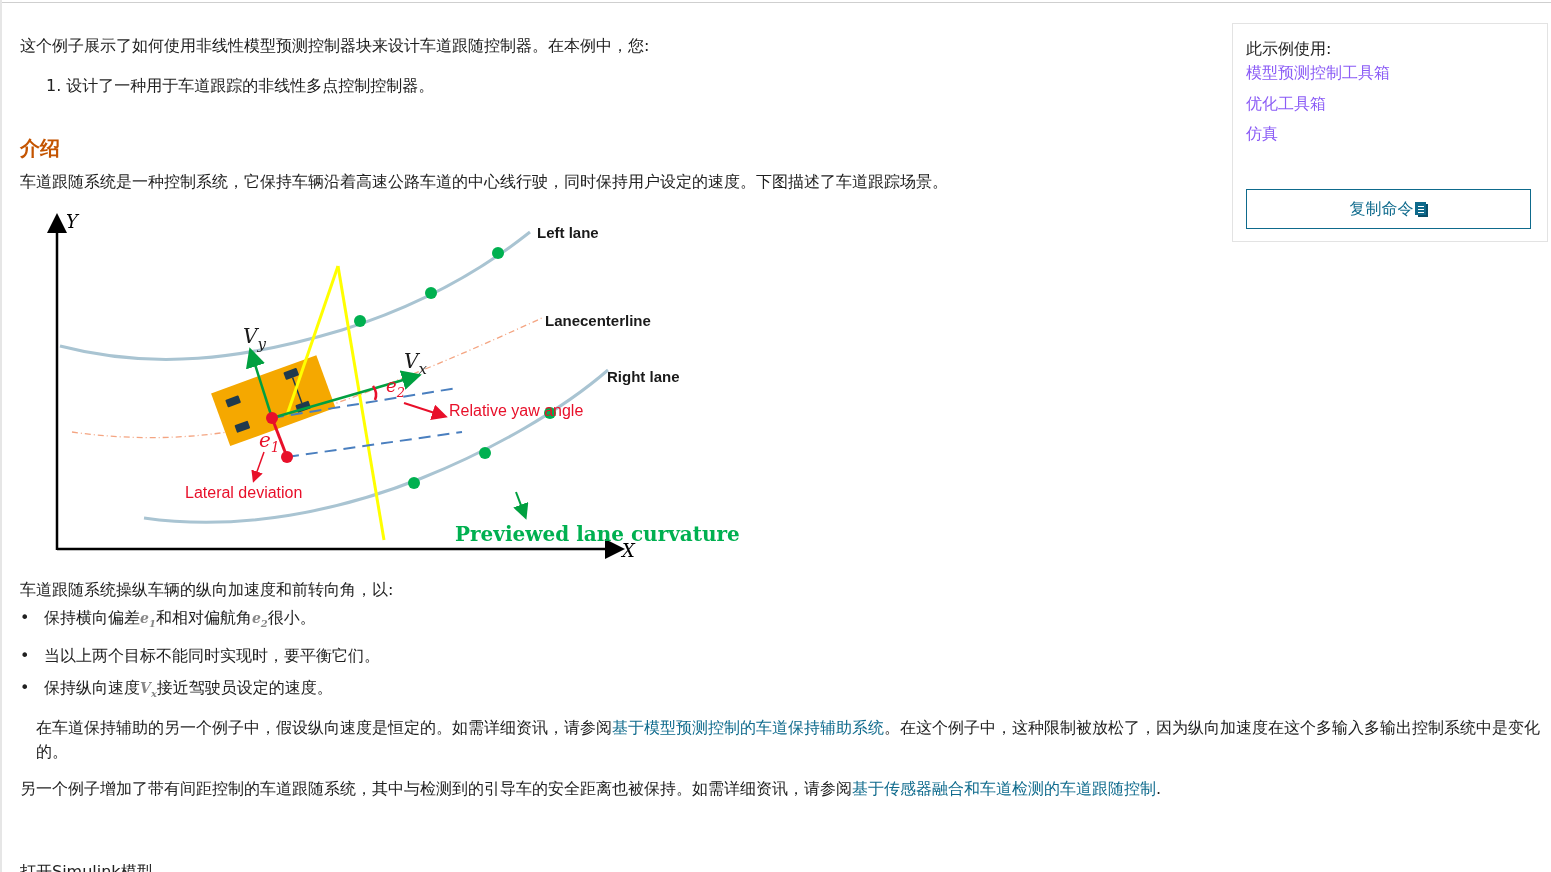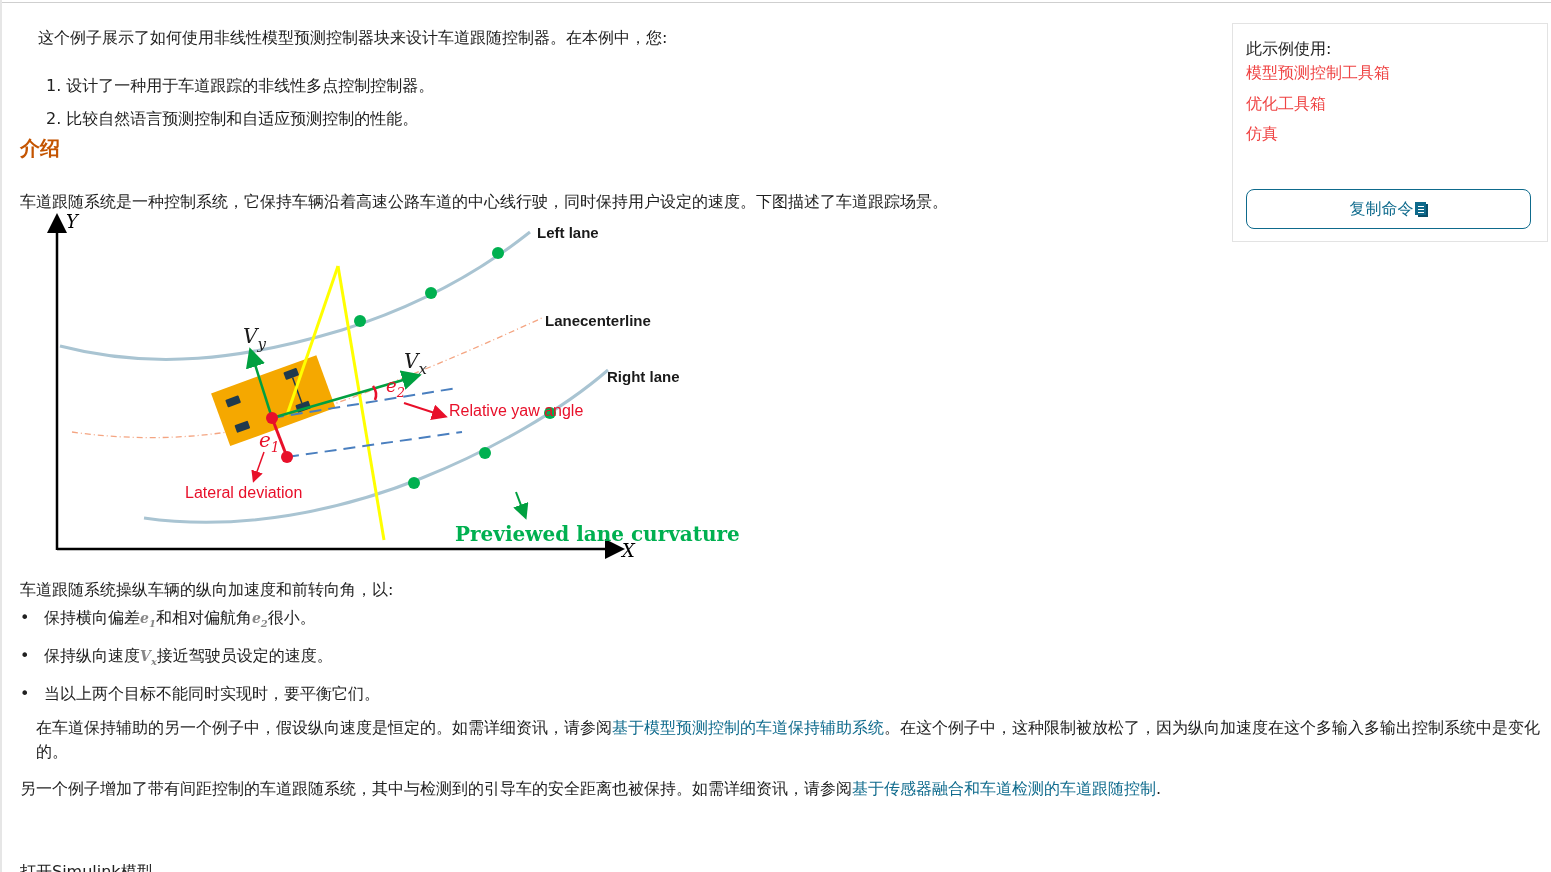--- a/index.html
+++ b/index.html
@@ -5,67 +5,66 @@
     html, body { margin: 0; padding: 0; background: #ffffff; }
     body {
       width: 1551px; height: 872px; overflow: hidden; position: relative;
       font-family: "DejaVu Sans", "Liberation Sans", sans-serif;
       color: #212121; font-size: 16px;
     }
     .page-frame-left { position: absolute; left: 0; top: 0; width: 2px; height: 872px; background: #e6e6e6; }
     .page-frame-top { position: absolute; left: 2px; top: 2px; width: 1549px; height: 1px; background: #cfcfcf; }
     .main { position: absolute; left: 20px; top: 22px; width: 1520px; }
     p { margin: 0; line-height: 24px; font-size: 16px; }
-    .intro { position: absolute; top: 4px; left: 0; width: 1200px; margin-left: 18px; }
+    .intro { position: absolute; top: 12px; left: 0; width: 1200px; }
     ol.steps { position: absolute; top: 36px; left: 10px; margin: 16px; padding: 0; list-style: none; }
     ol.steps li { line-height: 24px; margin-bottom: 9px; font-size: 16px; }
     h3 { margin: 0; color: #c45400; font-size: 20px; font-weight: bold; line-height: 24px; }
     .h-intro { position: absolute; top: 114px; left: 0; }
-    .p-lane { position: absolute; top: 148px; left: 0; width: 1200px; margin-top: 20px; }
+    .p-lane { position: absolute; top: 148px; left: 0; width: 1200px; }
     .figure { position: absolute; left: 22px; top: 188px; width: 700px; height: 350px; }
     .p-manip { position: absolute; top: 556px; left: 0; }
     ul.goals { position: absolute; top: 584px; left: 0; margin: 0; padding: 0; list-style: none; }
     ul.goals li { position: relative; padding-left: 24px; line-height: 24px; margin-bottom: 8px; font-size: 16px; }
     ul.goals li::before { content: "\2022"; position: absolute; left: 0; top: 0; color: #212121; }
     .math { font-family: "DejaVu Serif", "Liberation Serif", serif; font-style: italic; color: #888; font-weight: bold; font-size: 14px; }
     .math sub { font-size: 10px; }
     .p-other1 { position: absolute; top: 694px; left: 0; width: 1520px; margin-left: 16px; }
     .p-other2 { position: absolute; top: 755px; left: 0; width: 1520px; }
     a.link { color: #0e6a8c; text-decoration: none; }
     .h-simulink { position: absolute; top: 805px; left: 16px; margin-top: 44px; }
     .p-open { position: absolute; top: 838px; left: 0; }
     .sidebar {
       position: absolute; left: 1232px; top: 23px; width: 316px; height: 219px;
       border: 1px solid #e3e3e3; box-sizing: border-box; background: #fff;
     }
     .sidebar .label { position: absolute; left: 13px; top: 14px; font-size: 16px; line-height: 22px; color: #212121; }
-    .sidebar .prod { position: absolute; left: 13px; font-size: 16px; line-height: 22px; color: #ef4444; text-decoration: none; }
+    .sidebar .prod { position: absolute; left: 13px; font-size: 16px; line-height: 22px; color: #8b5cf6; text-decoration: none; }
     .copy-btn {
       position: absolute; left: 13px; top: 165px; width: 285px; height: 40px;
-      border: 1px solid #0e6a8c; border-radius: 8px; box-sizing: border-box;
+      border: 1px solid #0e6a8c; border-radius: 0; box-sizing: border-box;
       display: flex; align-items: center; justify-content: center;
       color: #0e6a8c; font-size: 16px; background: #fff; cursor: pointer;
     }
     .copy-icon { display: inline-block; width: 13px; height: 15px; margin-left: 1px; position: relative; }
     .copy-icon::before { content: ""; position: absolute; left: 0; top: 0; width: 11px; height: 13px; background: #0e6a8c; }
     .copy-icon::after { content: ""; position: absolute; left: 3px; top: 4px; width: 6px; height: 1px; background: #fff; box-shadow: 0 3px 0 #fff, 0 6px 0 #fff; }
     .copy-icon .back { position: absolute; left: 3px; top: 2px; width: 10px; height: 13px; border-right: 2px solid #0a4f6a; border-bottom: 2px solid #0a4f6a; box-sizing: border-box; }
   </style>
 </head>
 <body>
 
 <div class="page-frame-left"></div>
 <div class="page-frame-top"></div>
 
 <div class="main">
   <p class="intro">这个例子展示了如何使用非线性模型预测控制器块来设计车道跟随控制器。在本例中，您:</p>
 
   <ol class="steps">
     <li><span>1.</span> <span>设计了一种用于车道跟踪的非线性多点控制控制器。</span></li>
-    <li><span>2.</span> <span>比较自然语言预测控制和自适应预测控制的性能。</span></li>
   </ol>
 
   <h3 class="h-intro">介绍</h3>
   <p class="p-lane">车道跟随系统是一种控制系统，它保持车辆沿着高速公路车道的中心线行驶，同时保持用户设定的速度。下图描述了车道跟踪场景。</p>
 
   <div class="figure">
     <svg width="700" height="350" viewBox="0 0 700 350" xmlns="http://www.w3.org/2000/svg">
       <defs>
         <marker id="ah-black" markerWidth="8" markerHeight="8" refX="6" refY="4" orient="auto">
             <path d="M0,0 L8,4 L0,8 Z" fill="#000"></path>
@@ -133,22 +132,22 @@
 
       <line x1="474" y1="282" x2="483" y2="306" stroke="#00a040" stroke-width="2" marker-end="url(#ah-green)"></line>
       <text x="413" y="331" font-family="DejaVu Serif, serif" font-weight="bold" font-size="20" fill="#00b050">Previewed lane curvature</text>
     </svg>
   </div>
 
   <p class="p-manip">车道跟随系统操纵车辆的纵向加速度和前转向角，以:</p>
 
   <ul class="goals">
     <li><span>保持横向偏差</span><span class="math"><span>e</span><sub>1</sub></span><span>和相对偏航角</span><span class="math"><span>e</span><sub>2</sub></span><span>很小。</span></li>
+    <li><span>当以上两个目标不能同时实现时，要平衡它们。</span></li>
     <li><span>保持纵向速度</span><span class="math"><span>V</span><sub>x</sub></span><span>接近驾驶员设定的速度。</span></li>
-    <li><span>当以上两个目标不能同时实现时，要平衡它们。</span></li>
   </ul>
 
   <p class="p-other1"><span>在车道保持辅助的另一个例子中，假设纵向速度是恒定的。如需详细资讯，请参阅</span><a class="link" href="#">基于模型预测控制的车道保持辅助系统</a><span>。在这个例子中，这种限制被放松了，因为纵向加速度在这个多输入多输出控制系统中是变化的。</span></p>
 
   <p class="p-other2"><span>另一个例子增加了带有间距控制的车道跟随系统，其中与检测到的引导车的安全距离也被保持。如需详细资讯，请参阅</span><a class="link" href="#">基于传感器融合和车道检测的车道跟随控制</a><span>.</span></p>
 
   <h3 class="h-simulink">Simulink模型综述</h3>
   <p class="p-open">打开Simulink模型。</p>
 </div>
 

